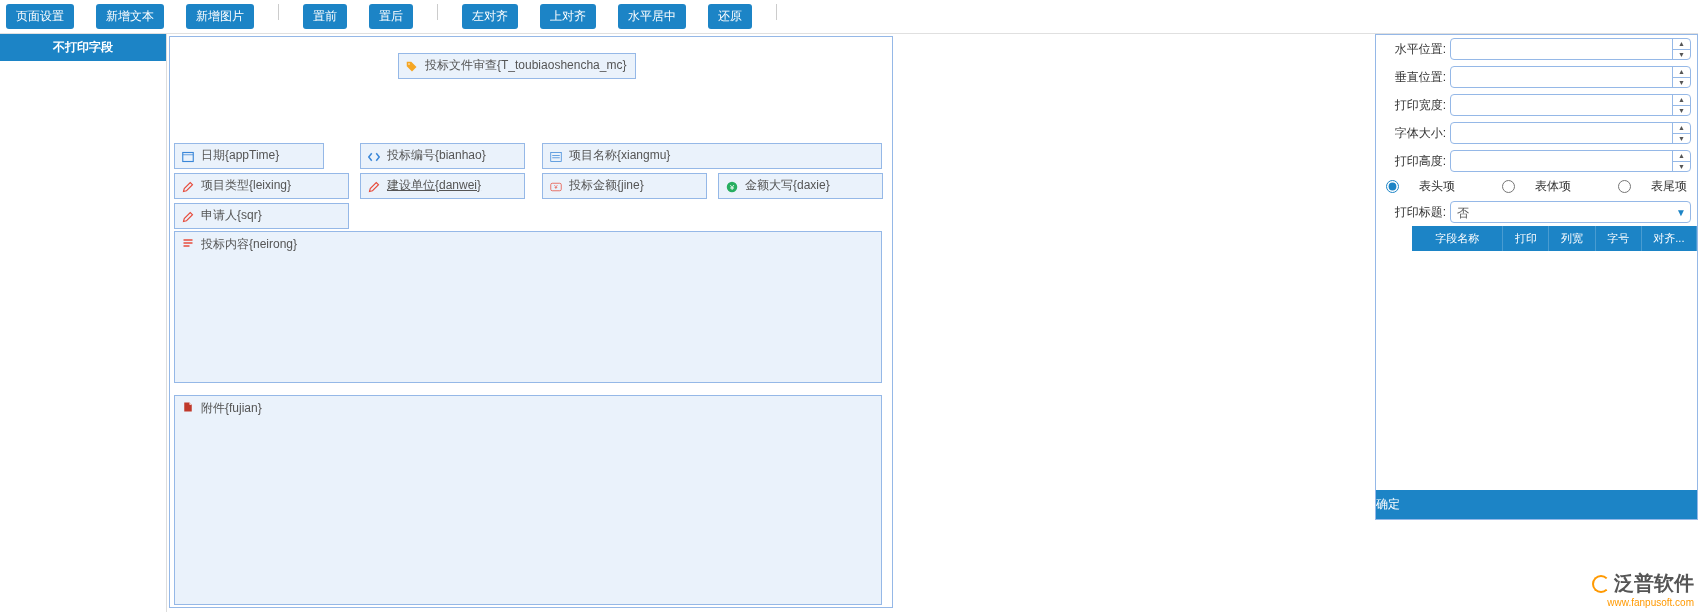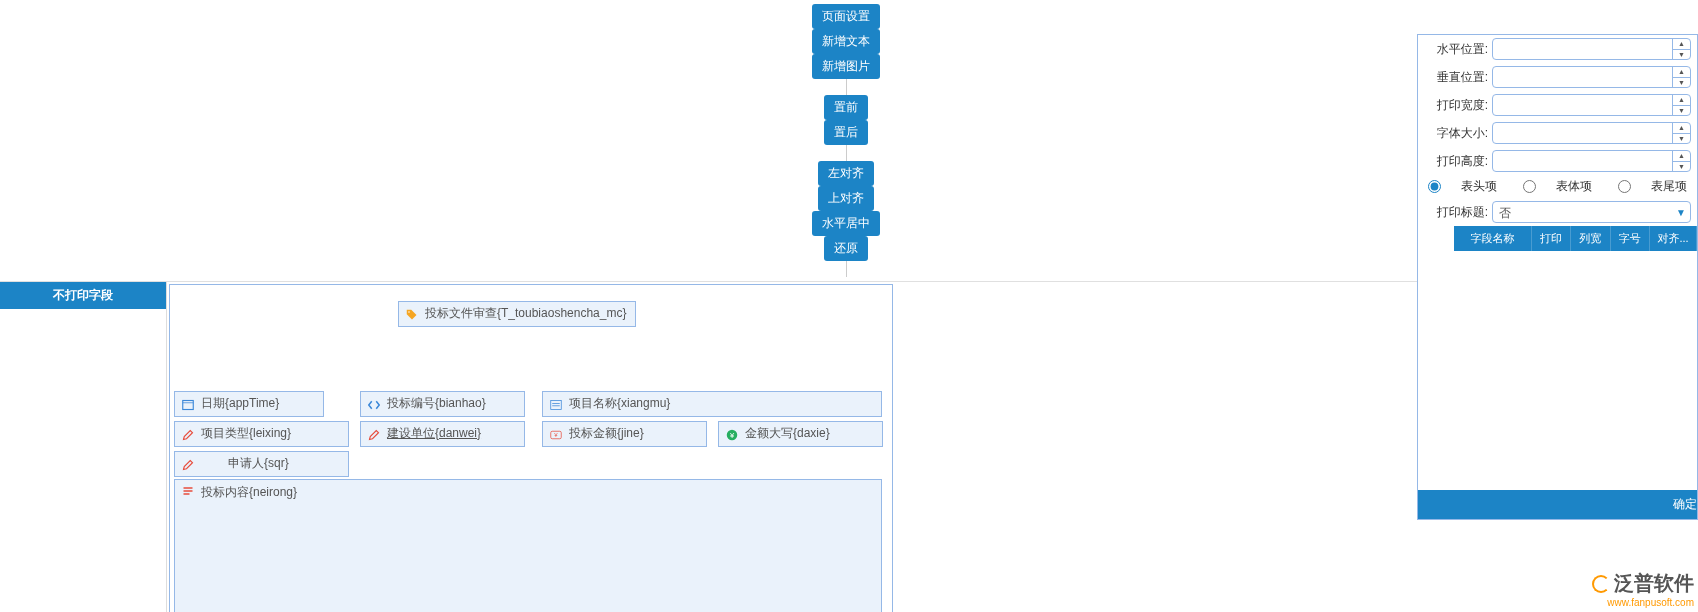--- a/index.html
+++ b/index.html
@@ -1,53 +1,53 @@
 <!DOCTYPE html>
 <html><head>
 <meta charset="utf-8">
 <style>
 * { box-sizing: border-box; margin: 0; padding: 0; }
 body { font-family: "Microsoft YaHei", Arial, sans-serif; font-size: 12px; background: #fff; color: #333; width: 1698px; height: 612px; overflow: hidden; position: relative; }
 
 
-.toolbar { display: flex; align-items: center; padding: 4px 6px; border-bottom: 1px solid #e0e0e0; gap: 0; flex-direction: column; }
+.toolbar { display: flex; padding: 4px 6px; border-bottom: 1px solid #e0e0e0; gap: 16px; }
 .tb-btn { background: #1c84c6; color: #fff; border: none; padding: 4px 10px; font-size: 12px; cursor: pointer; border-radius: 3px; margin-right: 6px; }
 .tb-sep { display: inline-block; width: 1px; height: 16px; background: #ccc; margin: 0 8px 0 2px; }
 
 
 .main { display: flex; height: 578px; }
 .left-panel { width: 167px; border-right: 1px solid #ddd; font-weight: bold; }
 .left-header { background: #1c84c6; color: #fff; text-align: center; padding: 5px 0; font-size: 12px; }
 .canvas-wrap { flex: 1; padding: 2px; overflow: hidden; }
 .canvas { width: 724px; height: 572px; border: 1px solid #95b8e7; position: relative; background: #fff; }
 
 
 .fld { position: absolute; border: 1px solid #95b8e7; background: #eaf2fb; display: flex; align-items: flex-end; padding: 4px 6px; font-size: 12px; color: #555; }
 .fld .ico { width: 14px; height: 14px; margin-right: 6px; flex-shrink: 0; display: inline-flex; align-items: center; justify-content: center; }
 .fld.tall { align-items: flex-start; }
 
 
-.right-panel { position: absolute; right: 0; top: 34px; width: 281px; border: 1px solid #95b8e7; background: #fff; height: 486px; display: flex; flex-direction: column; }
+.right-panel { position: absolute; right: 0; top: 34px; width: 323px; border: 1px solid #95b8e7; background: #fff; height: 486px; display: flex; flex-direction: column; }
 .prop-row { display: flex; align-items: center; margin: 3px 6px; }
 .prop-label { width: 68px; text-align: right; font-size: 12px; color: #333; padding-right: 4px; }
 .prop-input { flex: 1; height: 22px; border: 1px solid #95b8e7; border-radius: 4px; position: relative; background: #fff; }
 .spinner-btns { position: absolute; right: 0; top: 0; width: 18px; height: 100%; border-left: 1px solid #95b8e7; display: flex; flex-direction: column; }
 .spinner-btns span { flex: 1; display: flex; align-items: center; justify-content: center; font-size: 7px; color: #555; cursor: pointer; }
 .spinner-btns span:first-child { border-bottom: 1px solid #95b8e7; }
 .combo-arrow { position: absolute; right: 4px; top: 50%; transform: translateY(-50%); color: #1c84c6; font-size: 10px; cursor: pointer; }
 .combo-text { padding: 3px 6px; font-size: 12px; color: #555; }
 
 .radio-row { display: flex; align-items: center; justify-content: space-between; padding: 3px 10px; }
 .radio-item { display: flex; align-items: center; gap: 20px; font-size: 12px; }
 .radio-item input { accent-color: #1c84c6; }
 
 .grid-header { display: flex; background: #1c84c6; color: #fff; font-size: 11px; margin-left: 36px; }
 .grid-header div { padding: 5px 0; text-align: center; border-right: 1px solid rgba(255,255,255,0.2); }
 .grid-body { flex: 1; background: #fff; }
-.confirm-btn { background: #1c84c6; color: #fff; text-align: right; padding: 6px 0; cursor: pointer; font-size: 12px; margin: 0; }
+.confirm-btn { background: #1c84c6; color: #fff; text-align: left; padding: 6px 0; cursor: pointer; font-size: 12px; margin: 0; }
 
 .logo { position: absolute; right: 4px; bottom: 4px; text-align: right; }
 .logo-main { font-size: 20px; color: #555; font-weight: bold; display: flex; align-items: center; justify-content: flex-end; gap: 4px; }
 .logo-sub { font-size: 10px; color: #f90; }
 .logo-icon { width: 18px; height: 18px; border: 2px solid #f90; border-radius: 50%; border-right-color: transparent; display: inline-block; }
 </style>
 </head>
 <body>
 
 <div class="toolbar">
@@ -139,21 +139,21 @@
       <div class="fld" style="left:548px; top:136px; width:165px; height:26px;">
         <span class="ico">
             <svg viewBox="0 0 16 16" width="12" height="12">
               <circle cx="8" cy="8" r="7" fill="#27ae60"></circle>
               <text x="8" y="12" text-anchor="middle" font-size="10" fill="#fff">¥</text>
             </svg>
           </span>
         <span>金额大写{daxie}</span>
       </div>
 
-      <div class="fld" style="left:4px; top:166px; width:175px; height:26px;gap:27px;">
+      <div class="fld" style="left:4px; top:166px; width:175px; height:26px;">
         <span class="ico">
             <svg viewBox="0 0 16 16" width="12" height="12">
               <path fill="none" stroke="#e74c3c" stroke-width="1.5" d="M2 14l1-4 8-8 3 3-8 8z"></path>
             </svg>
           </span>
         <span>申请人{sqr}</span>
       </div>
 
       <div class="fld tall" style="left:4px; top:194px; width:708px; height:152px;">
         <span class="ico">

